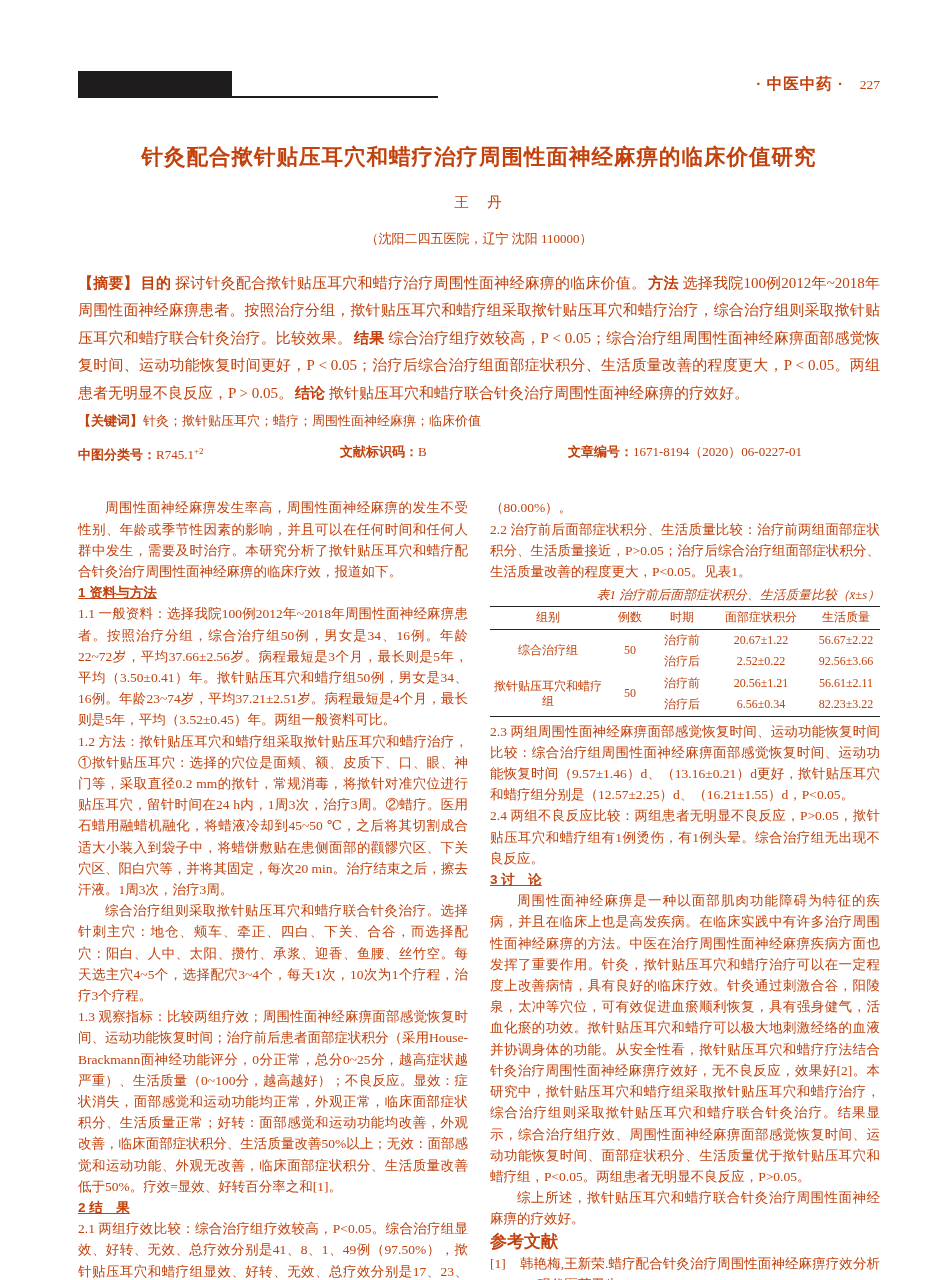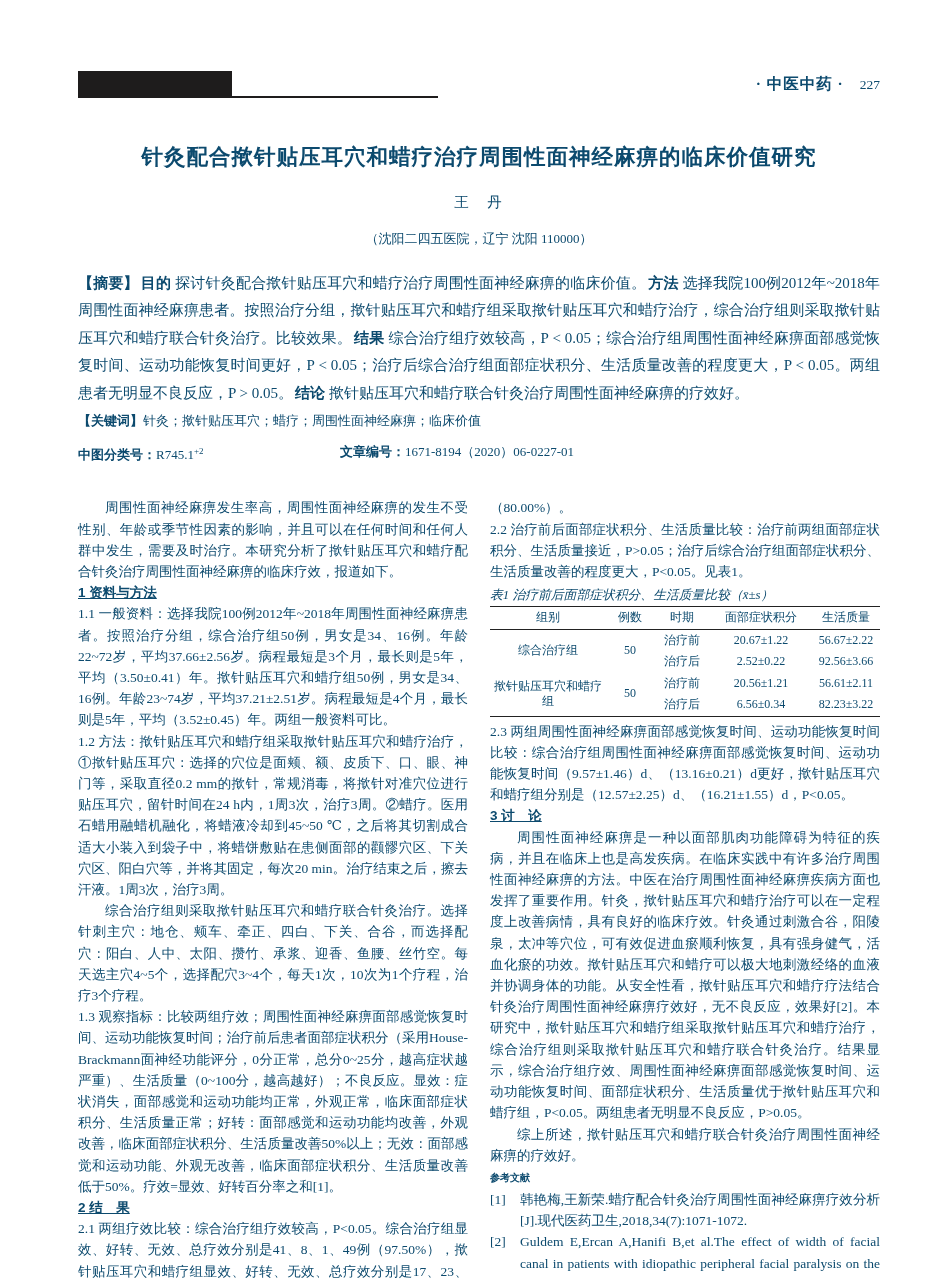--- a/index.html
+++ b/index.html
@@ -1,21 +1,21 @@
 <!DOCTYPE html>
 <html><head>
 <meta charset="utf-8">
 <style>
   html,body { margin:0; padding:0; background:#e8e8e8; }
   .page {
     position:relative;
     width:950px; height:1280px;
     margin:0 auto;
     background:#ffffff;
-    color:#0c4a6e;
+    color:#c2410c;
     box-sizing:border-box;
     padding:68px 70px 0 78px;
     overflow:hidden;
     font-family:"Liberation Serif","DejaVu Serif",serif;
   }
   
   .hdr { display:flex; justify-content:space-between; align-items:flex-end; height:30px; }
   .hdr-left { display:flex; align-items:flex-end; }
   .hdr-bar { width:154px; height:27px; background:#1e1c1c; }
   .hdr-rule { width:206px; height:2px; background:#1e1c1c; }
@@ -41,30 +41,30 @@
   
   .columns { margin-top:25px; display:flex; gap:22px; }
   .col { width:390px; font-size:13.5px; line-height:21.2px; text-align:justify; }
   .col p { margin:0; }
   .indent { text-indent:2em; }
   .sec-h {
     font-family:"Liberation Sans","DejaVu Sans",sans-serif;
     font-weight:700; font-size:13.5px; line-height:21.2px; margin:0;text-decoration:underline;
   }
   
-  .tbl-title { text-align:left; font-size:12.8px; line-height:20px; font-style:italic; margin-top:3px; }
+  .tbl-title { text-align:right; font-size:12.8px; line-height:20px; font-style:italic; margin-top:3px; }
   table.results {
     width:100%; border-collapse:collapse; margin:1px 0 4px 0;
     font-size:12px; line-height:15.5px;
     border-top:1.6px solid #222; border-bottom:1.6px solid #222;
   }
   table.results th { border-bottom:1px solid #222; font-weight:400; }
   table.results th, table.results td { padding:3px 2px; text-align:center; vertical-align:middle; }
   
-  .refs-h { font-family:"Liberation Sans","DejaVu Sans",sans-serif; font-weight:700; font-size:10px; line-height:23px; margin-top:2px; }
+  .refs-h { font-family:"Liberation Sans","DejaVu Sans",sans-serif; font-weight:700; font-size:17px; line-height:23px; margin-top:2px; }
   .ref { display:flex; }
   .ref-marker { width:30px; flex:none; }
   .ref-text { flex:1; text-align:justify; }
 </style>
 </head>
 <body>
 
 <div class="page">
 
   <div class="hdr">
@@ -86,20 +86,23 @@
     <span class="blabel">【摘要】</span><span class="runin">目的</span><span>探讨针灸配合揿针贴压耳穴和蜡疗治疗周围性面神经麻痹的临床价值。</span><span class="runin">方法</span><span>选择我院100例2012年~2018年周围性面神经麻痹患者。按照治疗分组，揿针贴压耳穴和蜡疗组采取揿针贴压耳穴和蜡疗治疗，综合治疗组则采取揿针贴压耳穴和蜡疗联合针灸治疗。比较效果。</span><span class="runin">结果</span><span>综合治疗组疗效较高，P &lt; 0.05；综合治疗组周围性面神经麻痹面部感觉恢复时间、运动功能恢复时间更好，P &lt; 0.05；治疗后综合治疗组面部症状积分、生活质量改善的程度更大，P &lt; 0.05。两组患者无明显不良反应，P &gt; 0.05。</span><span class="runin">结论</span><span>揿针贴压耳穴和蜡疗联合针灸治疗周围性面神经麻痹的疗效好。</span>
   </div>
 
   <div class="kwline">
     <span class="blabel">【关键词】</span><span>针灸；揿针贴压耳穴；蜡疗；周围性面神经麻痹；临床价值</span>
   </div>
 
   <div class="meta">
     <div class="meta-i1">
       <span class="blabel">中图分类号：</span><span>R745.1</span><sup>+2</sup>
+    </div>
+    <div class="meta-i2">
+      <span class="blabel">文献标识码：</span><span>B</span>
     </div>
     <div class="meta-i3">
       <span class="blabel">文章编号：</span><span>1671-8194（2020）06-0227-01</span>
     </div>
   </div>
 
   <div class="columns">
 
     <div class="col">
       <p class="indent">周围性面神经麻痹发生率高，周围性面神经麻痹的发生不受性别、年龄或季节性因素的影响，并且可以在任何时间和任何人群中发生，需要及时治疗。本研究分析了揿针贴压耳穴和蜡疗配合针灸治疗周围性面神经麻痹的临床疗效，报道如下。</p>
@@ -149,20 +152,21 @@
           </tr>
           <tr>
             <td>治疗后</td>
             <td>6.56±0.34</td>
             <td>82.23±3.22</td>
           </tr>
         </tbody>
       </table>
 
       <p>2.3 两组周围性面神经麻痹面部感觉恢复时间、运动功能恢复时间比较：综合治疗组周围性面神经麻痹面部感觉恢复时间、运动功能恢复时间（9.57±1.46）d、（13.16±0.21）d更好，揿针贴压耳穴和蜡疗组分别是（12.57±2.25）d、（16.21±1.55）d，P&lt;0.05。</p>
+      <p>2.4 两组不良反应比较：两组患者无明显不良反应，P&gt;0.05，揿针贴压耳穴和蜡疗组有1例烫伤，有1例头晕。综合治疗组无出现不良反应。</p>
       <p class="sec-h">3 讨　论</p>
       <p class="indent">周围性面神经麻痹是一种以面部肌肉功能障碍为特征的疾病，并且在临床上也是高发疾病。在临床实践中有许多治疗周围性面神经麻痹的方法。中医在治疗周围性面神经麻痹疾病方面也发挥了重要作用。针灸，揿针贴压耳穴和蜡疗治疗可以在一定程度上改善病情，具有良好的临床疗效。针灸通过刺激合谷，阳陵泉，太冲等穴位，可有效促进血瘀顺利恢复，具有强身健气，活血化瘀的功效。揿针贴压耳穴和蜡疗可以极大地刺激经络的血液并协调身体的功能。从安全性看，揿针贴压耳穴和蜡疗疗法结合针灸治疗周围性面神经麻痹疗效好，无不良反应，效果好[2]。本研究中，揿针贴压耳穴和蜡疗组采取揿针贴压耳穴和蜡疗治疗，综合治疗组则采取揿针贴压耳穴和蜡疗联合针灸治疗。结果显示，综合治疗组疗效、周围性面神经麻痹面部感觉恢复时间、运动功能恢复时间、面部症状积分、生活质量优于揿针贴压耳穴和蜡疗组，P&lt;0.05。两组患者无明显不良反应，P&gt;0.05。</p>
       <p class="indent">综上所述，揿针贴压耳穴和蜡疗联合针灸治疗周围性面神经麻痹的疗效好。</p>
 
       <p class="refs-h">参考文献</p>
       <div class="ref">
         <span class="ref-marker">[1]</span>
         <span class="ref-text">韩艳梅,王新荣.蜡疗配合针灸治疗周围性面神经麻痹疗效分析[J].现代医药卫生,2018,34(7):1071-1072.</span>
       </div>
       <div class="ref">

